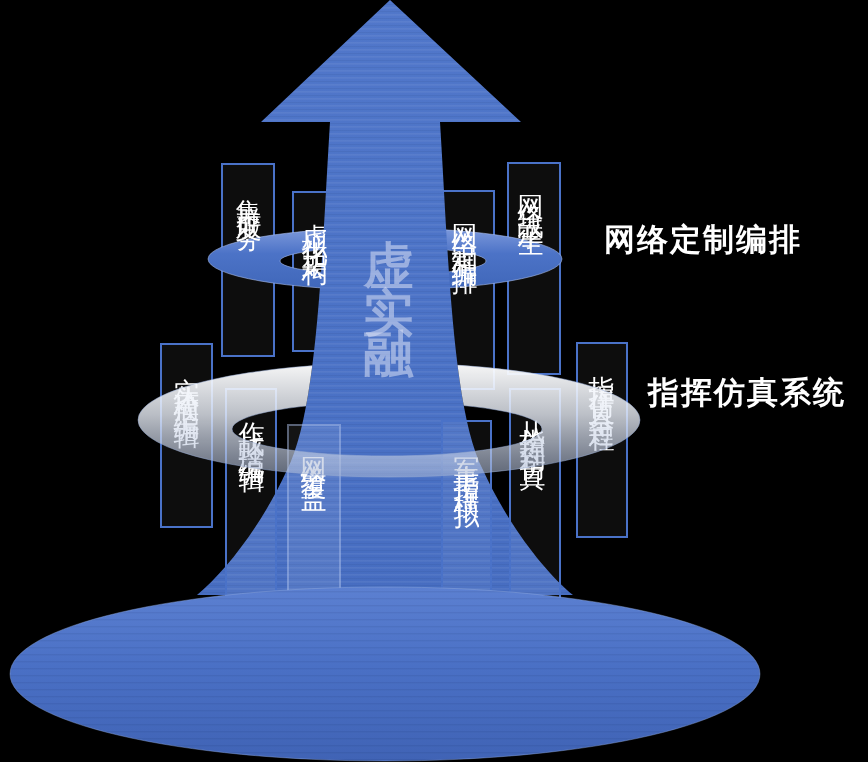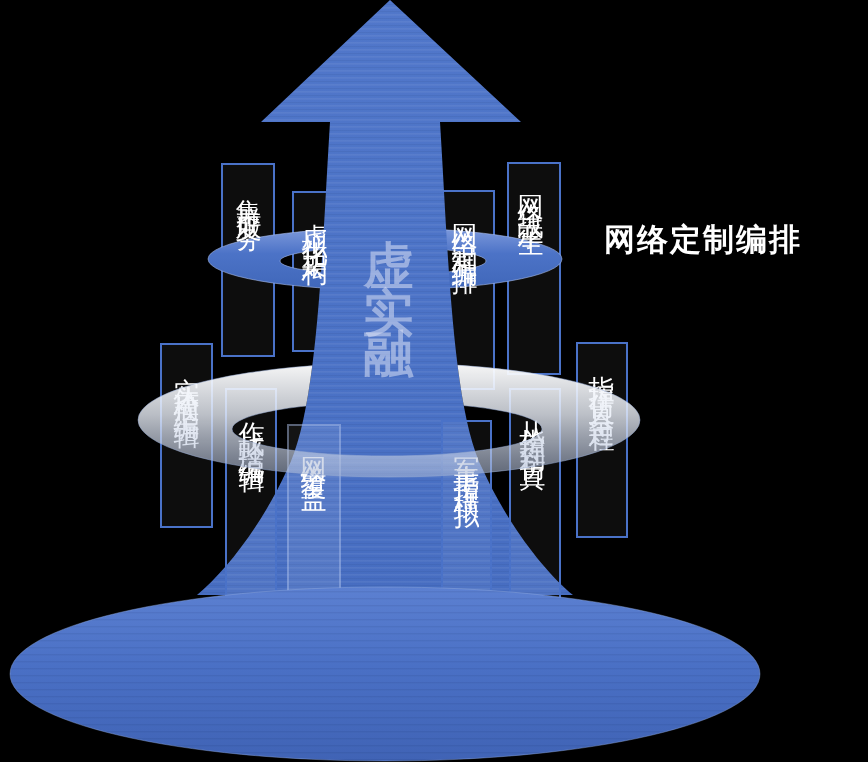--- a/index.html
+++ b/index.html
@@ -106,20 +106,21 @@
                  C 318 410 322 250 330 122
                  L 261 122 Z"></path>
         <rect y="419" width="868" height="343" fill="#ffffff"></rect>
       </mask>
     </defs>
     <path mask="url(#ringMask)" fill="url(#lgSilver)" fill-rule="evenodd" stroke="rgba(150,170,210,0.5)" stroke-width="1" d="M 138 420 A 251 57 0 1 0 640 420 A 251 57 0 1 0 138 420 Z
              M 232 429 A 155 27 0 1 0 542 429 A 155 27 0 1 0 232 429 Z"></path>
   </svg>
 
   <div class="biglabel" style="left:604px;top:219px">网络定制编排</div>
+  <div class="biglabel" style="left:648px;top:372px">指挥仿真系统</div>
 
   <svg class="lyr" width="868" height="762">
     <defs>
       <linearGradient id="lgBase" x1="0" y1="587" x2="0" y2="762" gradientUnits="userSpaceOnUse">
         <stop offset="0" stop-color="#5c80d1"></stop>
         <stop offset="0.45" stop-color="#4a70c5"></stop>
         <stop offset="1" stop-color="#4063b5"></stop>
       </linearGradient>
       <pattern id="patStripe2" width="12" height="7" patternUnits="userSpaceOnUse">
         <rect x="0" y="3" width="12" height="1.4" fill="rgba(0,10,60,0.07)"></rect>

